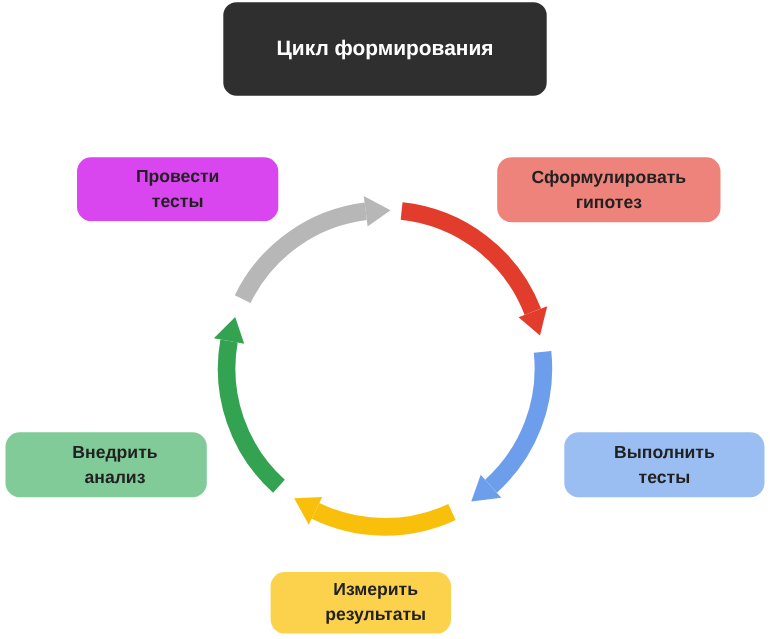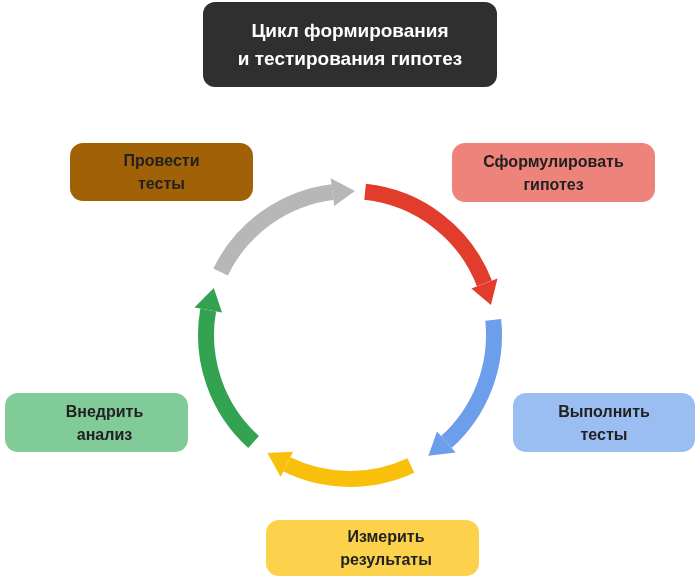--- a/index.html
+++ b/index.html
@@ -36,21 +36,21 @@
   }
   .step-box {
     border-radius: 13px;
     font-size: 16px;
     line-height: 23px;
     color: #212121;
   }
   .step-conduct-analysis      { left: 70px;  top: 143px; width: 183px; height: 58px; }
   .step-formulate-hypotheses  { left: 452px; top: 143px; width: 203px; height: 59px; }
   .step-run-tests             { left: 513px; top: 393px; width: 182px; height: 59px; }
-  .step-measure-results       { left: 266px; top: 520px; width: 213px; height: 56px; padding-left: 27px; }
+  .step-measure-results       { left: 246px; top: 520px; width: 164px; height: 56px; padding-left: 27px; }
   .step-implement-solutions   { left: 5px;   top: 393px; width: 183px; height: 59px; padding-left: 16px; }
 </style>
 </head>
 <body>
 
 <div class="canvas">
 
   <svg id="cycle-svg" class="cycle-svg" viewBox="0 0 700 581">
       <path d="M 365.1 191.8 A 144 144 0 0 1 484.4 283.4" fill="none" stroke="#e23c2c" stroke-width="16"></path>
       <polygon points="471.4,288.4 497.5,278.4 490.9,305.1" fill="#e23c2c"></polygon>
@@ -59,21 +59,20 @@
       <path d="M 410.9 465.5 A 144 144 0 0 1 286.9 464.4" fill="none" stroke="#f9c00b" stroke-width="16"></path>
       <polygon points="293.0,451.8 280.7,477.0 267.4,453.0" fill="#f9c00b"></polygon>
       <path d="M 253.6 442.0 A 144 144 0 0 1 208.2 310.0" fill="none" stroke="#33a352" stroke-width="16"></path>
       <polygon points="222.0,312.4 194.4,307.6 213.8,288.1" fill="#33a352"></polygon>
       <path d="M 220.6 271.9 A 144 144 0 0 1 332.5 192.1" fill="none" stroke="#b7b7b7" stroke-width="16"></path>
       <polygon points="334.2,206.0 330.7,178.2 355.0,191.1" fill="#b7b7b7"></polygon>
     </svg>
 
   <div class="box title-box" style="background-color: rgb(47, 47, 47); color: rgb(255, 255, 255);">
     <span>Цикл формирования</span>
-    <span>и тестирования гипотез</span>
   </div>
 
   <div class="box step-box step-formulate-hypotheses" style="background-color: rgb(237, 131, 122); color: rgb(33, 33, 33);">
     <span>Сформулировать</span>
     <span>гипотез</span>
   </div>
 
   <div class="box step-box step-run-tests" style="background-color: rgb(154, 190, 241); color: rgb(33, 33, 33);">
     <span>Выполнить</span>
     <span>тесты</span>
@@ -82,18 +81,18 @@
   <div class="box step-box step-measure-results" style="background-color: rgb(252, 210, 76); color: rgb(33, 33, 33);">
     <span>Измерить</span>
     <span>результаты</span>
   </div>
 
   <div class="box step-box step-implement-solutions" style="background-color: rgb(129, 203, 152); color: rgb(33, 33, 33);">
     <span>Внедрить</span>
     <span>анализ</span>
   </div>
 
-  <div class="box step-box step-conduct-analysis" style="background-color: #a16207; color: rgb(33, 33, 33);">
+  <div class="box step-box step-conduct-analysis" style="background-color: #d946ef; color: rgb(33, 33, 33);">
     <span>Провести</span>
     <span>тесты</span>
   </div>
 
 </div>
 
 </body></html>

